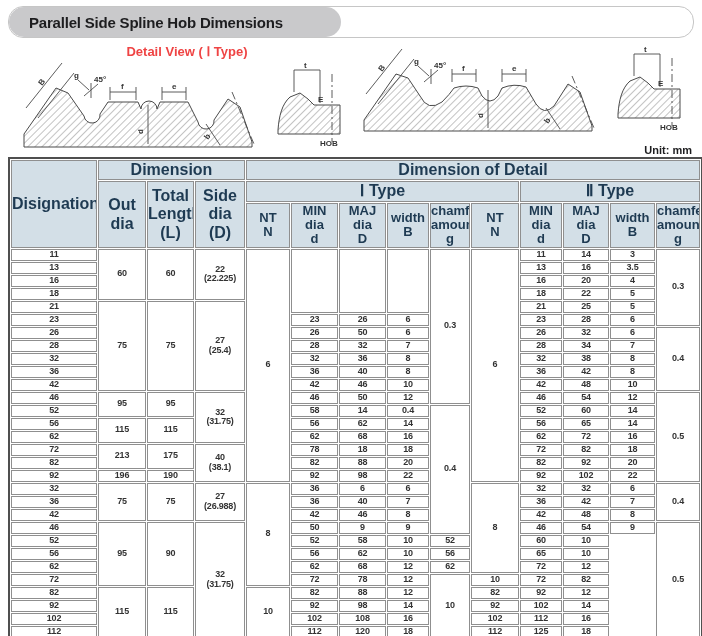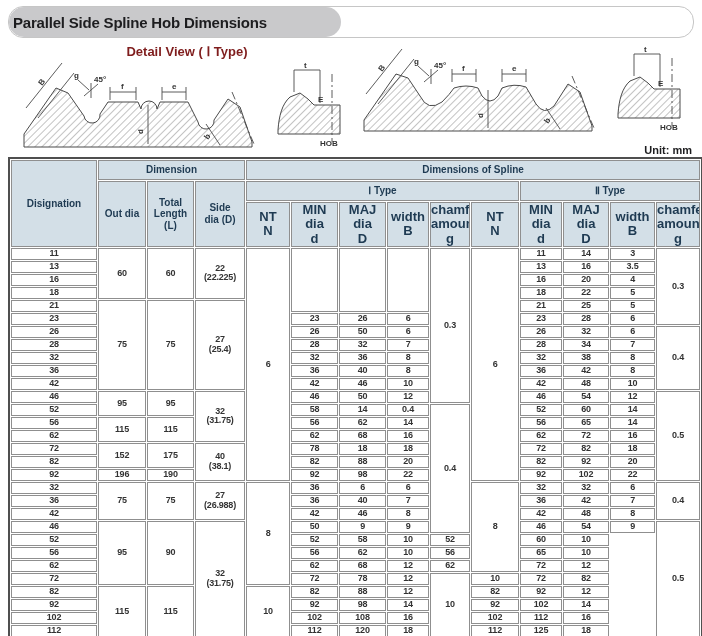--- a/index.html
+++ b/index.html
@@ -3,43 +3,43 @@
 <meta charset="utf-8">
 <style>
   html,body{margin:0;padding:0;background:#fff;width:702px;height:636px;overflow:hidden;
     font-family:"Liberation Sans",sans-serif;}
   .stage{position:relative;width:702px;height:636px;background:#fff;}
 
   
   .title-bar{position:absolute;left:8px;top:6px;width:684px;height:30px;
     border:1px solid #c6c6c6;border-radius:15px;background:#fff;}
   .title-pill{position:absolute;left:0;top:0;width:332px;height:30px;background:#c9c9cb;
-    border-radius:15px;display:flex;align-items:center;padding-left:4px;box-sizing:border-box;}
+    border-radius:15px;display:flex;align-items:center;padding-left:20px;box-sizing:border-box;}
   .title-pill span{font-size:15px;font-weight:bold;color:#1d1d1f;letter-spacing:-0.2px;}
 
   
   .detail-view{position:absolute;top:44px;width:330px;}
   #view1{left:22px;}
   #view2{left:362px;}
-  .dv-title{margin:0;text-align:center;font-size:13px;font-weight:bold;color:#7f1d1d;height:16px;}
+  .dv-title{margin:0;text-align:center;font-size:13px;font-weight:bold;color:#ef4444;height:16px;}
   svg{display:block;}
   svg text{font-family:"Liberation Sans",sans-serif;font-size:8px;font-weight:bold;fill:#333;}
   .thin{stroke:#4a4a4a;stroke-width:0.9;fill:none;}
   .axis{stroke:#4a4a4a;stroke-width:0.9;fill:none;stroke-dasharray:8 3 2 3;}
   .profile{stroke:#4a4a4a;stroke-width:1;}
 
   .unit-label{position:absolute;right:10px;top:144px;font-size:11px;font-weight:bold;color:#1d1d1f;}
 
   
   .table-wrap{position:absolute;left:8px;top:157px;}
   table{border-collapse:separate;border-spacing:1px;background:#fff;
     border:2px solid #4f4f4f;table-layout:fixed;width:686px;}
   th,td{border:1px solid #8f8f8f;text-align:center;vertical-align:middle;padding:0;
     white-space:pre-line;overflow:hidden;}
-  th{background:#d3dfe7;color:#1e3a52;font-size:10px;font-weight:bold;line-height:1.15;}
+  th{background:#d3dfe7;color:#1e3a52;font-size:16px;font-weight:bold;line-height:1.15;}
   thead tr:nth-child(1) th{height:18px;}
   thead tr:nth-child(2) th{height:18px;}
   thead tr.leaf th{height:30px;font-size:13px;line-height:1.1;}
   td{font-size:9px;font-weight:bold;color:#333;height:10px;line-height:1.05;letter-spacing:-0.2px;}
 </style>
 </head>
 <body>
 
 <div class="stage">
 
@@ -147,21 +147,21 @@
           <col style="width:48px">
           <col style="width:42px">
           <col style="width:46px">
         <col style="width:45px">
           <col style="width:44px">
       </colgroup>
       <thead>
         <tr>
           <th rowspan="3">Disignation</th>
           <th colspan="3">Dimension</th>
-          <th colspan="10">Dimensions of Spline</th>
+          <th colspan="10">Dimension of Detail</th>
         </tr>
         <tr>
           <th rowspan="2">Out dia</th>
           <th rowspan="2">Total
 Length (L)</th>
           <th rowspan="2">Side
 dia (D)</th>
           <th colspan="6">Ⅰ Type</th>
           <th colspan="4">Ⅱ Type</th>
         </tr>
@@ -330,21 +330,21 @@
             <td>62</td>
             <td>62</td>
             <td>68</td>
             <td>16</td>
             <td>62</td>
             <td>72</td>
             <td>16</td>
           </tr>
           <tr>
             <td>72</td>
-            <td rowspan="2">152</td>
+            <td rowspan="2">213</td>
             <td rowspan="2">175</td>
             <td rowspan="3">40
 (38.1)</td>
             <td>78</td>
             <td>18</td>
             <td>18</td>
             <td>72</td>
             <td>82</td>
             <td>18</td>
           </tr>

